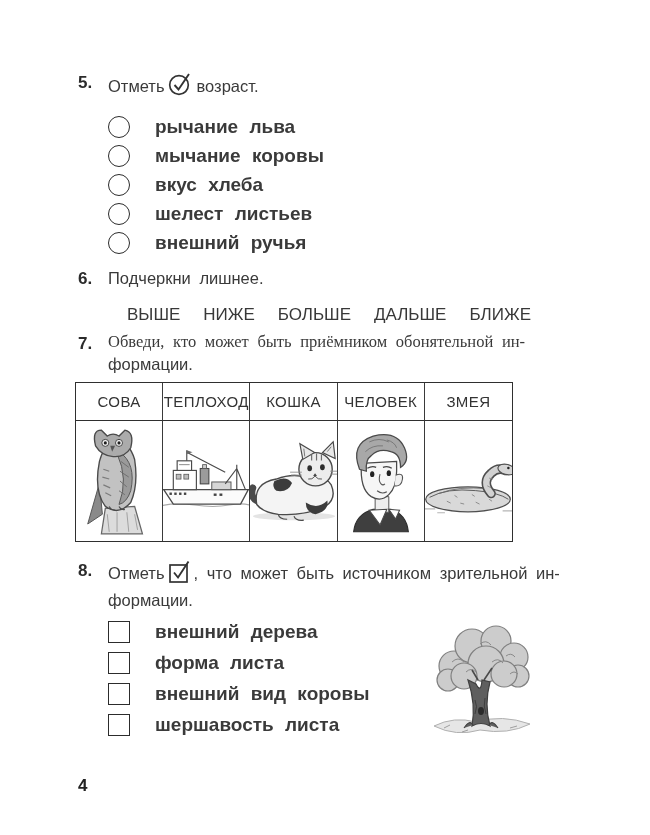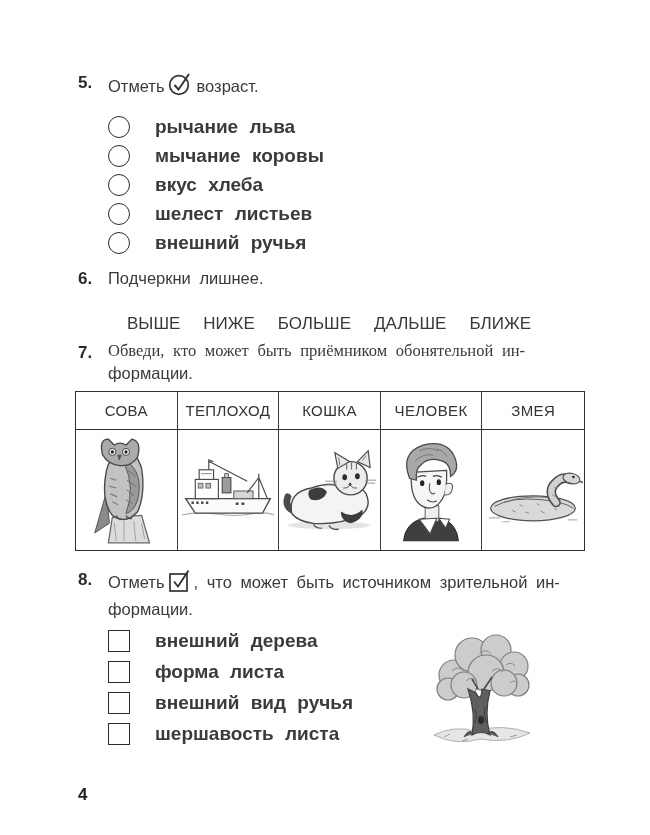--- a/index.html
+++ b/index.html
@@ -20,25 +20,25 @@
 
   .icon-inline { display: inline-block; vertical-align: -5px; margin: 0 3px; }
 
   
   .options5 { margin: 8px 0 0 30px; }
   .opt-row { display: flex; align-items: center; height: 29px; }
   .radio-circle { width: 22px; height: 22px; border: 1.7px solid #2c2c2c; border-radius: 50%; background: #fff; flex: none; cursor: pointer; }
   .opt-label { margin-left: 25px; font-size: 19px; word-spacing: 6px; font-weight: bold; }
 
   
-  .words-row { display: flex; justify-content: space-between; width: 404px; margin: 23px 0 0 49px; font-size: 17px; color: #383838; }
+  .words-row { display: flex; justify-content: space-between; width: 404px; margin: 14px 0 0 49px; font-size: 17px; color: #383838; }
   .word-item { cursor: pointer; }
 
   
-  .info-table { width: 510px; margin: 7px 0 0 -3px; border: 1.6px solid #2f2f2f; display: grid; grid-template-columns: repeat(5, 1fr); background: #fff; }
+  .info-table { width: 438px; margin: 7px 0 0 -3px; border: 1.6px solid #2f2f2f; display: grid; grid-template-columns: repeat(5, 1fr); background: #fff; }
   .th-cell { border-right: 1.3px solid #3a3a3a; border-bottom: 1.5px solid #2f2f2f; height: 38px; display: flex; align-items: center; justify-content: center; font-size: 15px; letter-spacing: 0.4px; color: #333; }
   .th-cell:nth-child(5) { border-right: none; }
   .td-cell { border-right: 1.3px solid #3a3a3a; height: 120px; display: flex; align-items: center; justify-content: center; cursor: pointer; overflow: hidden; }
   .td-cell:last-child { border-right: none; }
 
   
   .q8-block { margin-top: 16px; }
   .q8-body { position: relative; margin: 5px 0 0 30px; width: 477px; }
   .opt-row8 { display: flex; align-items: center; height: 31px; }
   .checkbox-square { width: 22px; height: 22px; border: 1.7px solid #2c2c2c; background: #fff; flex: none; cursor: pointer; }
@@ -248,21 +248,21 @@
         <div class="opt-row8">
           <span class="checkbox-square"></span>
           <span class="opt-label">внешний дерева</span>
         </div>
         <div class="opt-row8">
           <span class="checkbox-square"></span>
           <span class="opt-label">форма листа</span>
         </div>
         <div class="opt-row8">
           <span class="checkbox-square"></span>
-          <span class="opt-label">внешний вид ручья</span>
+          <span class="opt-label">внешний вид коровы</span>
         </div>
         <div class="opt-row8">
           <span class="checkbox-square"></span>
           <span class="opt-label">шершавость листа</span>
         </div>
 
         <div class="tree-wrap">
             <svg width="112" height="130" viewBox="0 0 112 130">
           <path d="M8 112 Q28 102 50 108 Q76 100 104 110 Q82 121 54 116 Q30 123 8 112 Z" fill="#e6e6e6" stroke="#b0b0b0" stroke-width="1"></path>
           <path d="M18 114 l6 -3 M84 114 l7 -2 M36 118 l6 -2" stroke="#9f9f9f" stroke-width="1" fill="none"></path>

